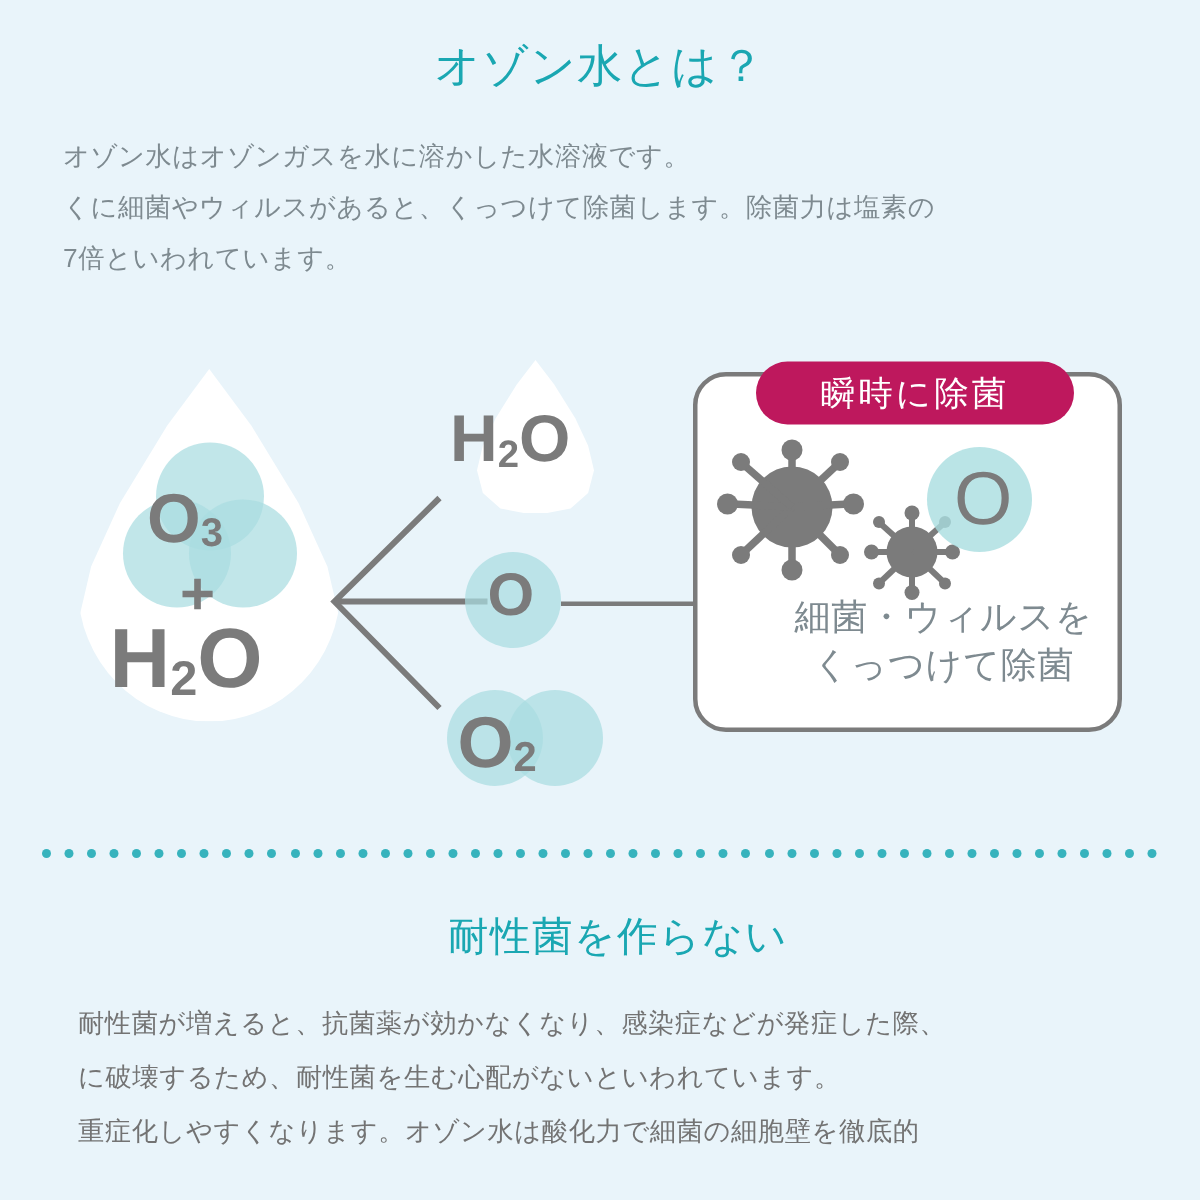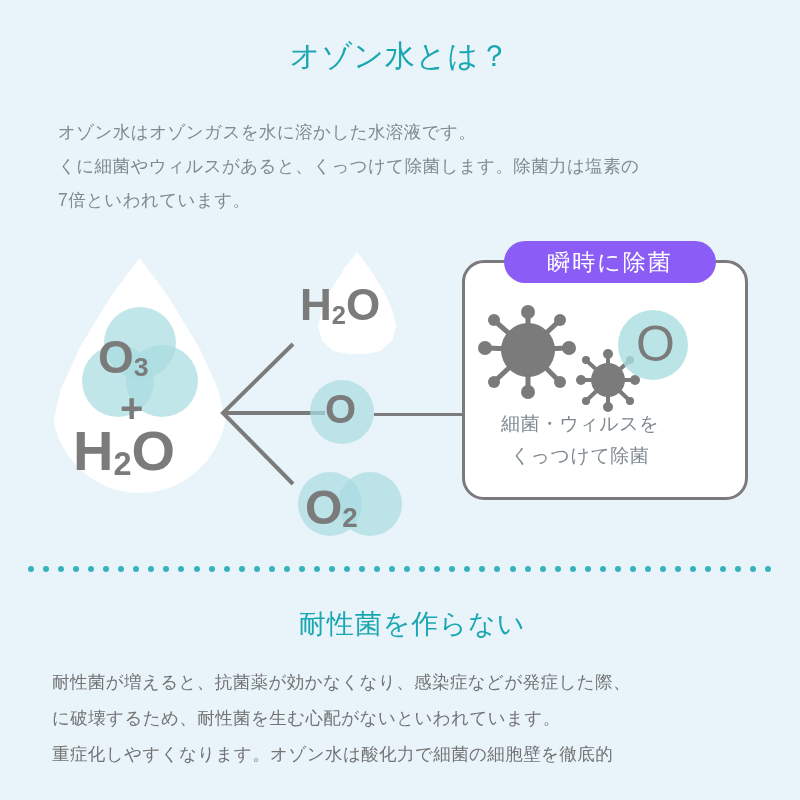--- a/index.html
+++ b/index.html
@@ -21,24 +21,24 @@
     width: 800px;
     height: 568px;
   }
   .heading {
     text-align: center;
     color: #1aa7b2;
     font-size: 30px;
     font-weight: 500;
     letter-spacing: 1px;
     padding-top: 24px;
-    margin: 12px;
+    margin: 0;
   }
   .body-copy {
-    margin: 16px;
+    margin: 0;
     padding: 22px 62px 0 42px;
     color: #7e8a90;
     font-size: 17.5px;
     line-height: 34px;
     letter-spacing: 0.4px;
   }
   .body-copy .line { display: block; white-space: nowrap; }
   .inline-o {
     font-size: 20px;
     font-family: "Liberation Serif", serif;
@@ -136,48 +136,48 @@
     width: 286px;
     height: 240px;
     background: #ffffff;
     border: 3px solid #7b7b7b;
     border-radius: 22px;
     box-sizing: border-box;
   }
   .panel-tab {
     position: absolute;
     left: 504px;
-    top: 1px;
+    top: 13px;
     width: 212px;
     height: 42px;
-    background: #8b5cf6;
+    background: #be185d;
     border-radius: 21px;
     color: #ffffff;
     font-size: 23px;
     letter-spacing: 2px;
     display: flex;
     align-items: center;
     justify-content: center;
     z-index: 3;
   }
   .panel-icons {
     position: absolute;
     left: 470px;
     top: 62px;
     width: 270px;
     height: 100px;
   }
   .panel-caption {
     position: absolute;
-    left: 437px;
+    left: 486px;
     top: 168px;
     width: 286px;
     text-align: center;
     color: #7e8a90;
-    font-size: 19px;
+    font-size: 24px;
     line-height: 32px;
     letter-spacing: 0.5px;
   }
   .panel-caption span { display: block; }
 
   .o-panel-circle {
     position: absolute;
     left: 148px;
     top: 8px;
     width: 70px;

